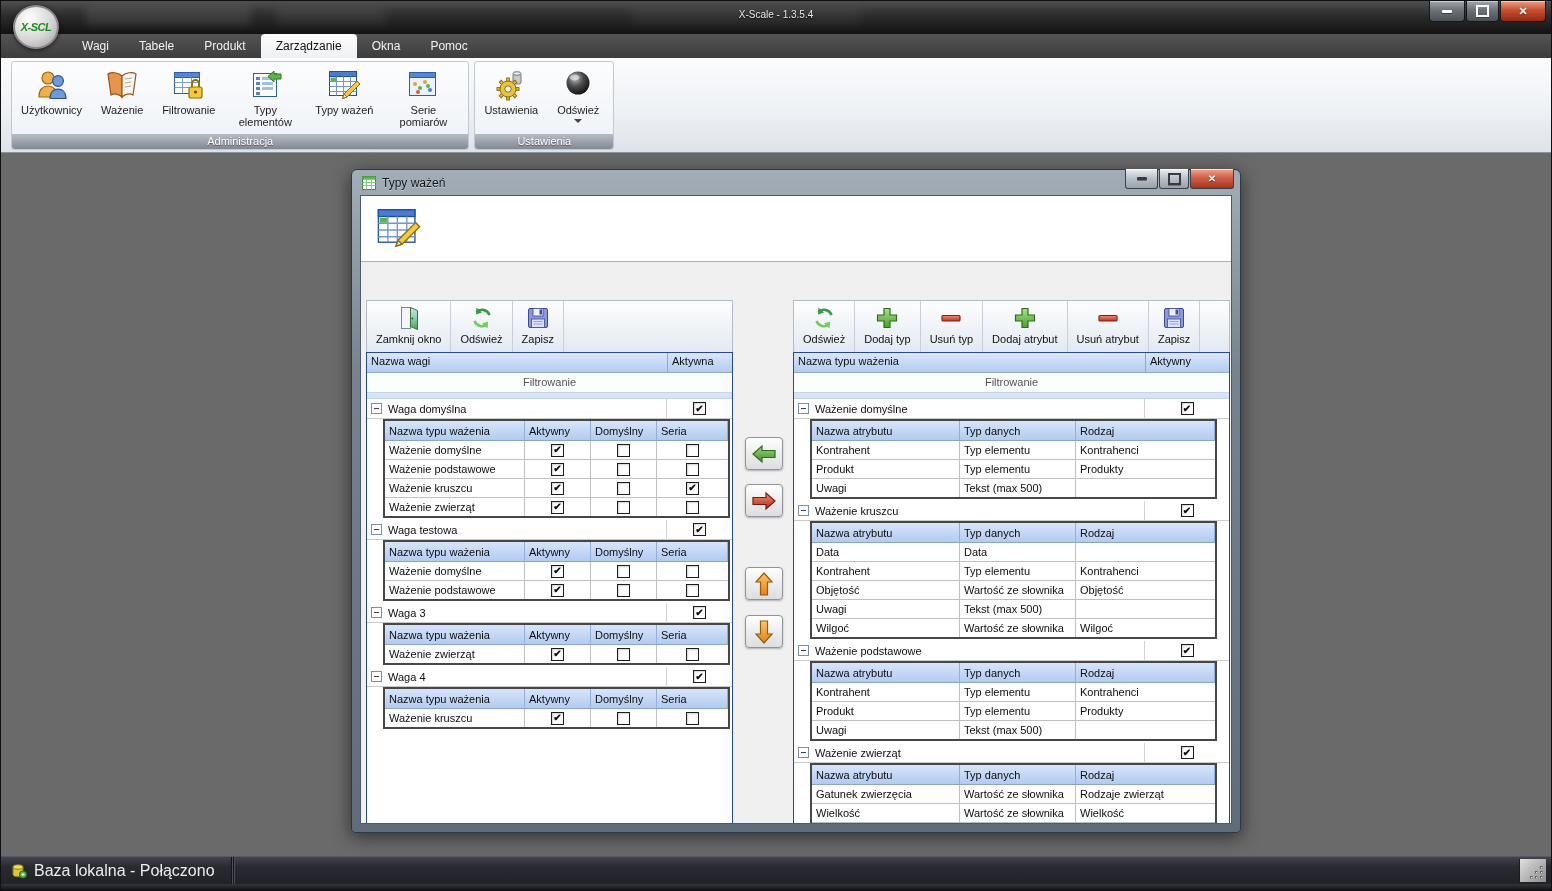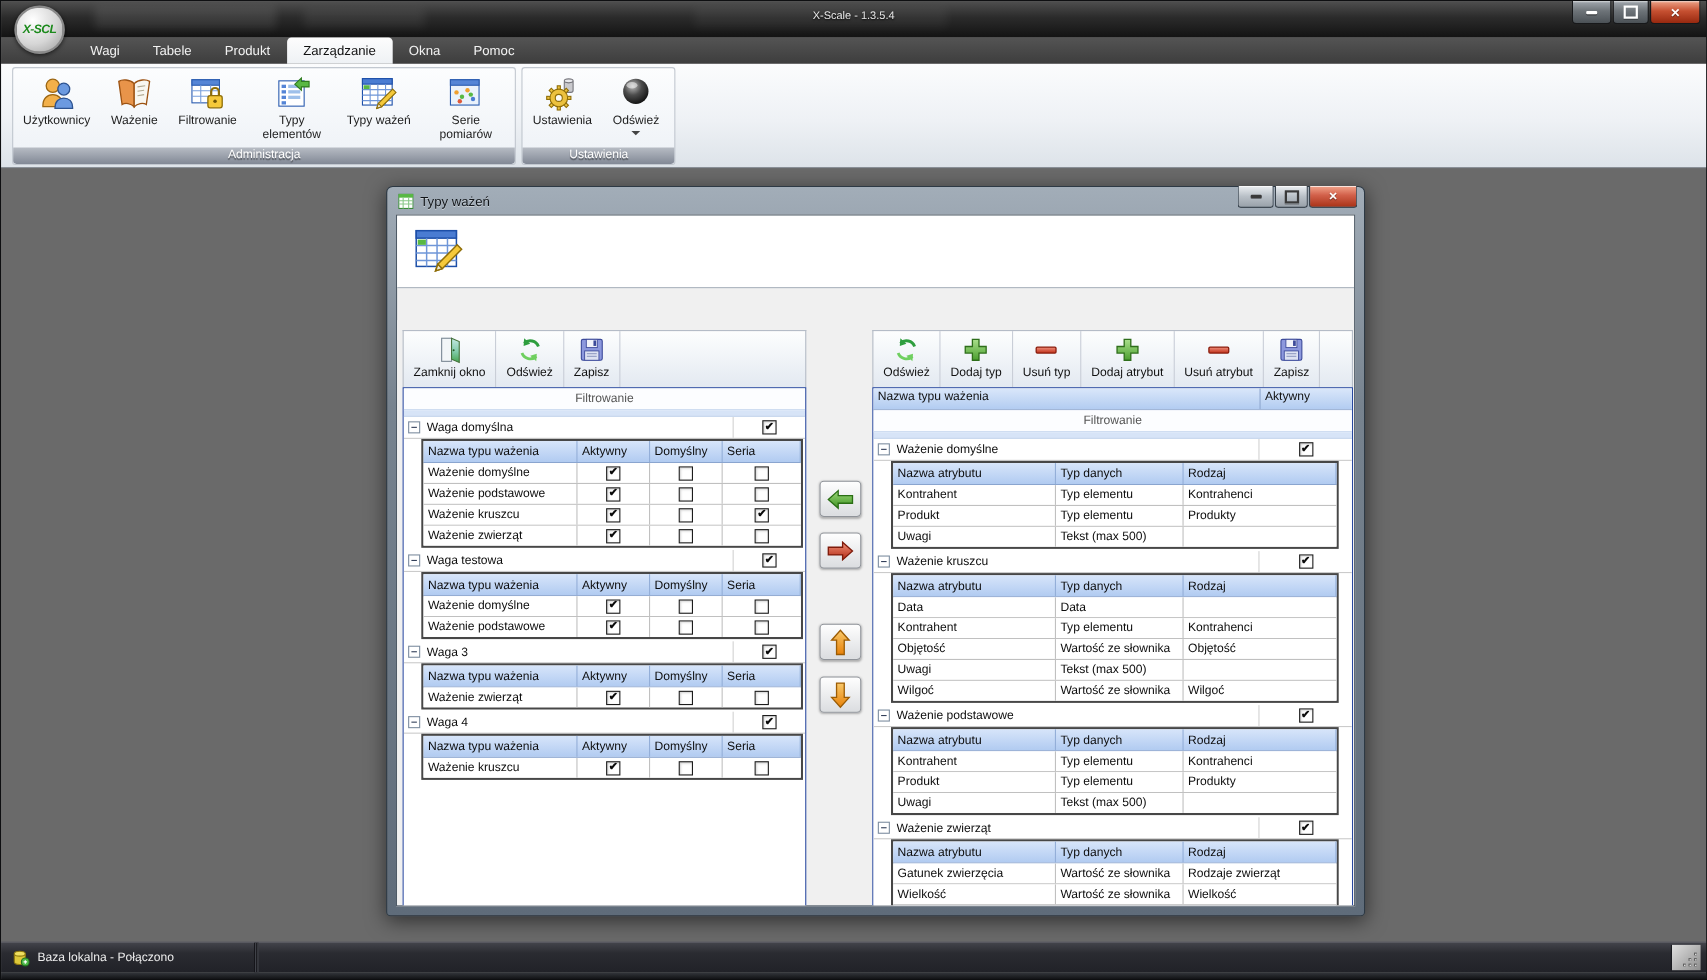--- a/index.html
+++ b/index.html
@@ -48,21 +48,21 @@
   .drop-arrow{width:0;height:0;border-left:4px solid transparent;border-right:4px solid transparent;
               border-top:4px solid #444;margin-top:3px;}
   .rgroup-caption{position:absolute;left:0;right:0;bottom:0;height:15px;line-height:15px;text-align:center;
                   color:#fff;font-size:11px;text-shadow:0 1px 1px rgba(0,0,0,.45);
                   background:linear-gradient(#b7bcc4,#828996);border-radius:0 0 3px 3px;}
 
   
   .client{position:absolute;top:152px;bottom:33px;left:0;right:0;background:#6a6a6a;}
   .statusbar{position:absolute;left:0;right:0;bottom:6px;height:27px;display:flex;align-items:stretch;
              background:linear-gradient(#43444b,#2a2b31 35%,#212228);border-top:1px solid #575862;
-             color:#ececec;font-size:11px;}
+             color:#ececec;font-size:16px;}
   .sb-item{display:flex;align-items:center;gap:7px;padding:0 10px;box-sizing:border-box;}
   .sb-sep{width:1px;background:#141519;border-right:1px solid #4d4e56;}
   .sb-grip{position:absolute;right:5px;top:2px;bottom:2px;width:26px;
            background:linear-gradient(135deg,#e0e0e0,#8d8d8d);display:flex;align-items:flex-end;
            justify-content:flex-end;border-left:1px solid #1a1b20;}
   .bottomframe{position:absolute;left:0;right:0;bottom:0;height:6px;background:linear-gradient(#33363b,#121316);}
 
   
   .dialog{position:absolute;left:350px;top:16px;width:890px;height:664px;box-sizing:border-box;
           display:flex;flex-direction:column;border:1px solid #2d3944;border-radius:6px 6px 4px 4px;
@@ -363,20 +363,24 @@
                       <rect x="8" y="3.5" width="10" height="7.5" fill="#f0f2fa" stroke="#3c4a9a" stroke-width=".8"></rect>
                       <rect x="14.5" y="4.5" width="2.5" height="5" fill="#3c4a9a"></rect>
                       <rect x="6.5" y="14" width="13" height="8.5" fill="#dde2f2" stroke="#3c4a9a" stroke-width=".8"></rect>
                       <path d="M8.5 16.5h9M8.5 19h9" stroke="#9aa4c8"></path>
                     </svg>
                   </span>
                   <span class="lbl">Zapisz</span>
                 </div>
               </div>
               <div class="grid">
+                <div class="ghead">
+                  <div class="c1">Nazwa wagi</div>
+                  <div class="c2" style="width: 65px;">Aktywna</div>
+                </div>
                 <div class="gfilter">Filtrowanie</div>
                 <div class="gspacer"></div>
                 <div class="gbody">
                   <div class="grow">
                     <span class="minus"></span>
                     <span class="glabel">Waga domyślna</span>
                     <div class="gcheck" style="width: 65px; flex: 0 0 65px;">
                       <span class="cb checked">✔</span>
                     </div>
                   </div>

